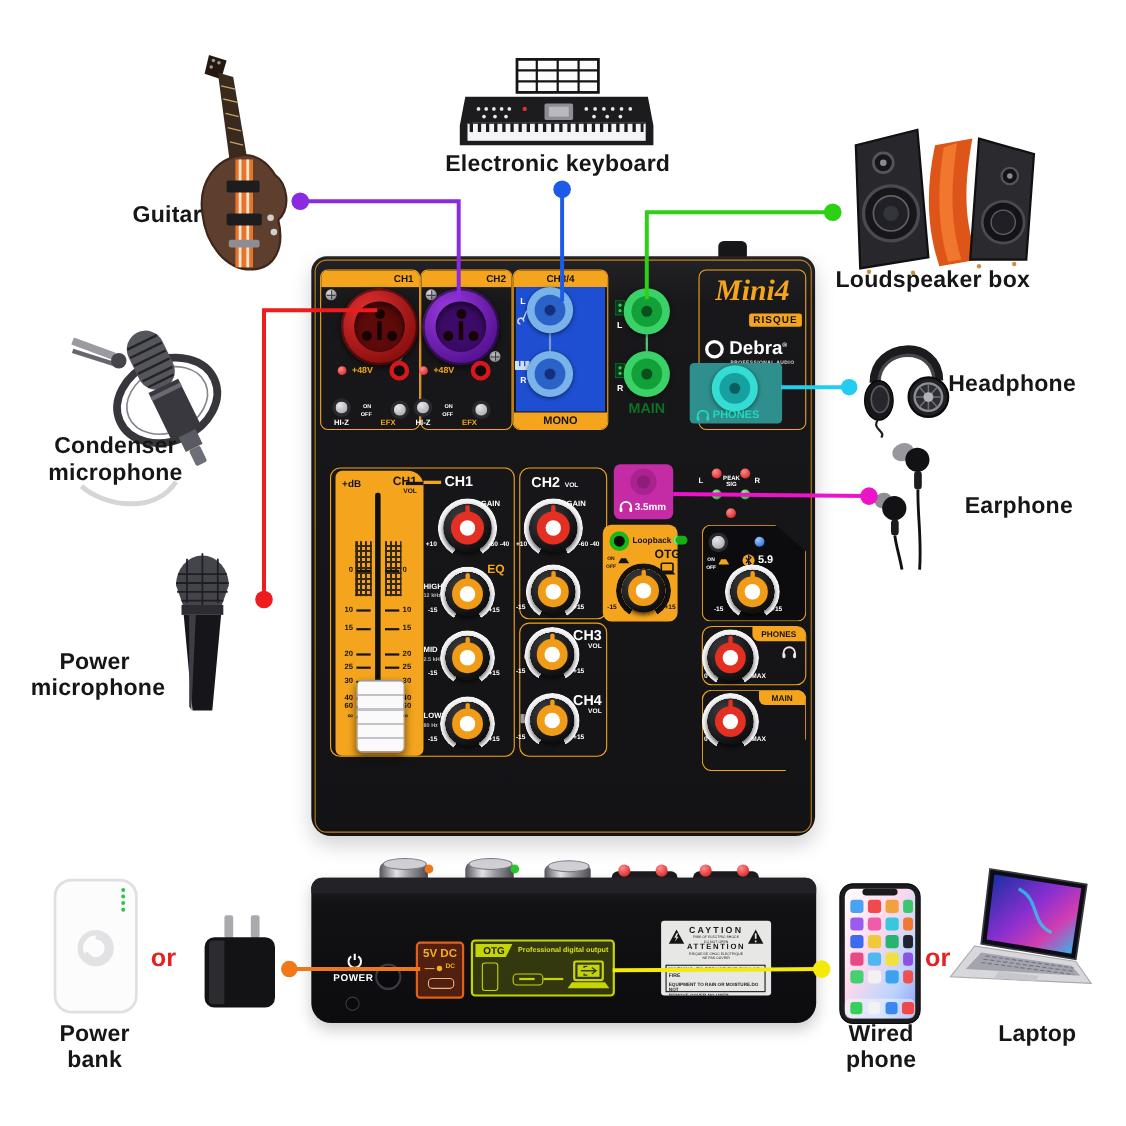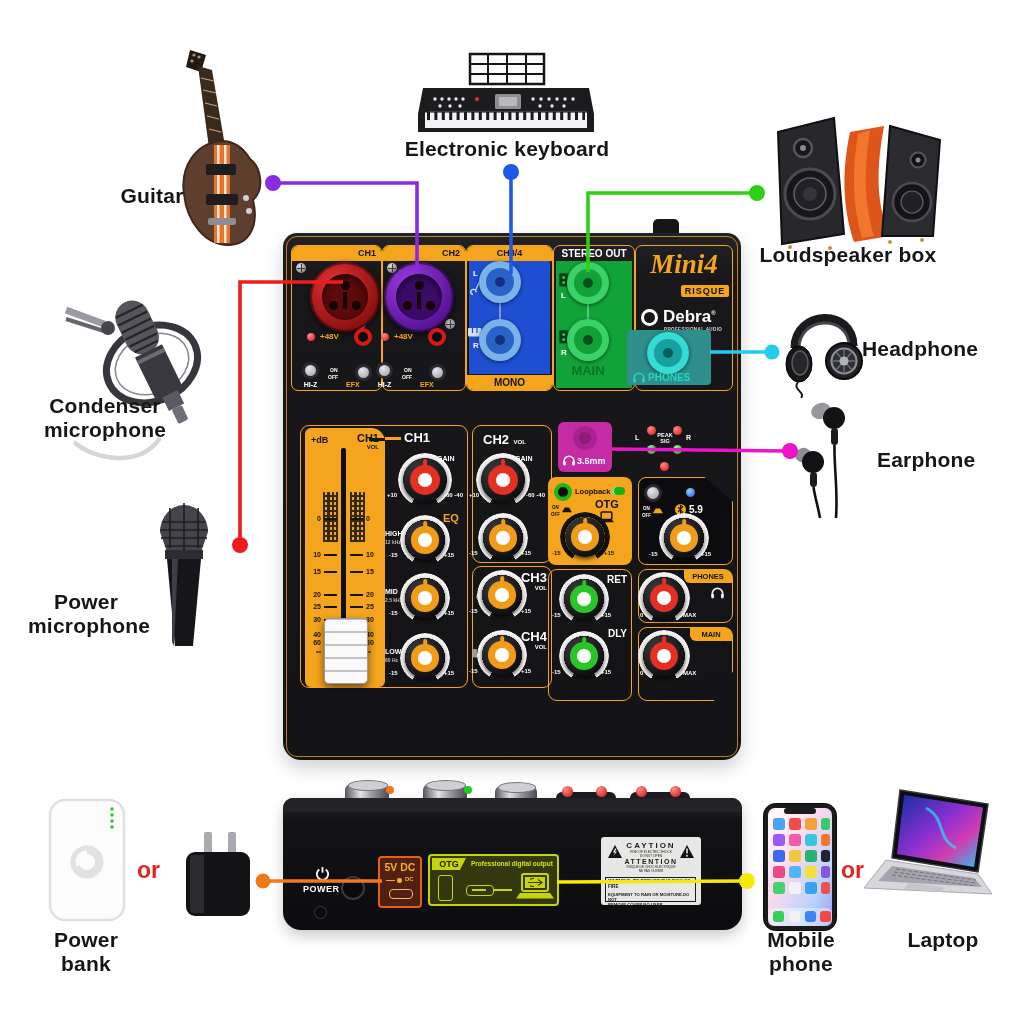--- a/index.html
+++ b/index.html
@@ -260,21 +260,21 @@
     <span>Condenser</span><br>
     <span>microphone</span>
   </div>
   <div class="a dlabel" style="left:877px;top:448px;width:110px">Earphone</div>
   <div class="a dlabel ctr" style="left:28px;top:590px;width:116px">
     <span>Power</span><br>
     <span>microphone</span>
   </div>
   <div class="a dlabel ctr" style="left:28px;top:928px;width:116px">Power bank</div>
   <div class="a orlabel" style="left:137px;top:857px">or</div>
-  <div class="a dlabel ctr" style="left:738px;top:928px;width:126px">Mobile phone</div>
+  <div class="a dlabel ctr" style="left:738px;top:928px;width:126px">Wired phone</div>
   <div class="a orlabel" style="left:841px;top:857px">or</div>
   <div class="a dlabel ctr" style="left:901px;top:928px;width:84px">Laptop</div>
 
   <div class="a" style="left:653px;top:219px;width:26px;height:20px;background:#17171a;border-radius:5px;z-index:4"></div>
 
   <div id="mixer" class="a">
     <div class="a" style="left:3px;top:3px;right:3px;bottom:3px;border:1.5px solid rgba(245,165,29,.75);border-radius:11px;pointer-events:none"></div>
 
     <div class="a obox" style="left:8px;top:12px;width:91px;height:146px;overflow:hidden">
       <div class="obar t9 rt" style="height:15px;line-height:15px;padding-right:5px"><span>CH1</span></div>
@@ -337,24 +337,20 @@
     <div class="a" style="left:216px;top:66px;width:2px;height:28px;background:#7a9ad8"></div>
     <div class="a trs" style="--r:#7ab2ea;--m:#2a62c8;--o:#12307e;left:196px;top:28px;width:42px;height:42px">
         <i class="m"></i>
         <i class="o"></i>
       </div>
     <div class="a trs" style="--r:#7ab2ea;--m:#2a62c8;--o:#12307e;left:196px;top:86px;width:42px;height:42px">
         <i class="m"></i>
         <i class="o"></i>
       </div>
 
-    <div class="a obox" style="left:270px;top:12px;width:82px;height:146px;overflow:hidden">
-      <div class="t10 b8 w ctr" style="height:15px;line-height:15px"><span>STEREO OUT</span></div>
-      <div class="a" style="left:2px;top:15px;width:76px;height:127px;background:#12a338"></div>
-    </div>
     <svg class="a" style="left:276px;top:40px" width="10" height="14" viewBox="0 0 10 14">
         <rect width="9.4" height="13.4" rx="1.5" fill="#0b3a17" stroke="#0e7a2c"></rect>
         <circle cx="4.7" cy="4.4" r="1.5" fill="#2bd05e"></circle>
         <circle cx="4.7" cy="9.4" r="1.5" fill="#2bd05e"></circle>
       </svg>
     <div class="a t8 b8 w" style="left:278px;top:58px">L</div>
     <svg class="a" style="left:276px;top:97px" width="10" height="14" viewBox="0 0 10 14">
         <rect width="9.4" height="13.4" rx="1.5" fill="#0b3a17" stroke="#0e7a2c"></rect>
         <circle cx="4.7" cy="4.4" r="1.5" fill="#2bd05e"></circle>
         <circle cx="4.7" cy="9.4" r="1.5" fill="#2bd05e"></circle>
@@ -559,21 +555,21 @@
     <div class="a led red" style="left:364px;top:193px;width:9px;height:9px"></div>
     <div class="a led red" style="left:390px;top:193px;width:9px;height:9px"></div>
     <div class="a t7 b8 w" style="left:352px;top:201px">L</div>
     <div class="a b8 w ctr" style="left:370px;top:199px;width:24px;font-size:5.5px">PEAK</div>
     <div class="a b8 w ctr" style="left:370px;top:205px;width:24px;font-size:5.5px">SIG</div>
     <div class="a t7 b8 w" style="left:403px;top:201px">R</div>
     <div class="a led grn" style="left:364px;top:212px;width:9px;height:9px"></div>
     <div class="a led grn" style="left:390px;top:212px;width:9px;height:9px"></div>
     <div class="a led red" style="left:377px;top:229px;width:9px;height:9px"></div>
 
-    <div class="a" style="left:265px;top:244px;width:84px;height:88px;background:#F5A51D;border-radius:8px">
+    <div class="a" style="left:265px;top:244px;width:68px;height:88px;background:#F5A51D;border-radius:8px">
       <div class="a" style="left:6px;top:6px;width:18px;height:18px;border-radius:50%;background:#0c0c0c;border:4.5px solid #18b818;box-sizing:border-box"></div>
       <div class="a b8 d" style="left:27px;top:10px;font-size:7.5px">Loopback</div>
       <div class="a" style="left:64px;top:10px;width:13px;height:8px;border-radius:4px;background:#14b014;box-shadow:inset 2px 0 0 #7fe87f"></div>
       <div class="a t11 b8 d" style="left:47px;top:21px">OTG</div>
       <svg class="a" style="left:50px;top:34px" width="17" height="12" viewBox="0 0 16 11">
           <rect x="3" y="0.8" width="10" height="7" rx="1" fill="none" stroke="#141414" stroke-width="1.4"></rect>
           <path d="M1,10.4 h14 l-1.8,-2.2 H2.8 z" fill="#141414"></path>
         </svg>
       <div class="a b8 d" style="left:4px;top:28px;font-size:4.5px">ON</div>
       <div class="a b8 d" style="left:3px;top:35px;font-size:4.5px">OFF</div>
@@ -609,42 +605,20 @@
           <i class="arc"></i>
           <i class="body"></i>
           <i class="cap"></i>
           <i class="hole"></i>
           <i class="ptr"></i>
         </div>
       <div class="a t6 b7 w" style="left:10px;top:73px">-15</div>
       <div class="a t6 b7 w" style="left:62px;top:73px">+15</div>
     </div>
 
-    <div class="a obox" style="left:265px;top:336px;width:84px;height:132px;border-radius:9px">
-      <div class="a t10 b8 w rt" style="left:48px;top:4px;width:30px">RET</div>
-      <div class="knob" style="--kc:#28c428;left:15px;top:9px;width:40px;height:40px">
-          <i class="arc"></i>
-          <i class="body"></i>
-          <i class="cap"></i>
-          <i class="hole"></i>
-          <i class="ptr"></i>
-        </div>
-      <div class="a t6 b7 w" style="left:3px;top:42px">-15</div>
-      <div class="a t6 b7 w" style="left:52px;top:42px">+15</div>
-      <div class="a t10 b8 w rt" style="left:48px;top:58px;width:30px">DLY</div>
-      <div class="knob" style="--kc:#28c428;left:15px;top:66px;width:40px;height:40px">
-          <i class="arc"></i>
-          <i class="body"></i>
-          <i class="cap"></i>
-          <i class="hole"></i>
-          <i class="ptr"></i>
-        </div>
-      <div class="a t6 b7 w" style="left:3px;top:99px">-15</div>
-      <div class="a t6 b7 w" style="left:52px;top:99px">+15</div>
-    </div>
 
     <div class="a obox" style="left:355px;top:336px;width:95px;height:54px;border-radius:9px">
       <div class="a obar ctr" style="right:0;top:0;width:48px;height:13px;line-height:13px;font-size:7.5px;border-radius:0 6px 0 6px"><span>PHONES</span></div>
       <svg class="a" style="left:72px;top:17px;color:#e8e8e8" width="13" height="12" viewBox="0 0 12 11">
           <path d="M1.2,8 V6 a4.8,4.8 0 0 1 9.6,0 V8" stroke="currentColor" stroke-width="1.6" fill="none"></path>
           <rect x="0.2" y="6.3" width="2.6" height="4.2" rx="1.2" fill="currentColor"></rect>
           <rect x="9.2" y="6.3" width="2.6" height="4.2" rx="1.2" fill="currentColor"></rect>
         </svg>
       <div class="knob" style="--kc:#e43022;left:4px;top:7px;width:42px;height:42px">
           <i class="arc"></i>

